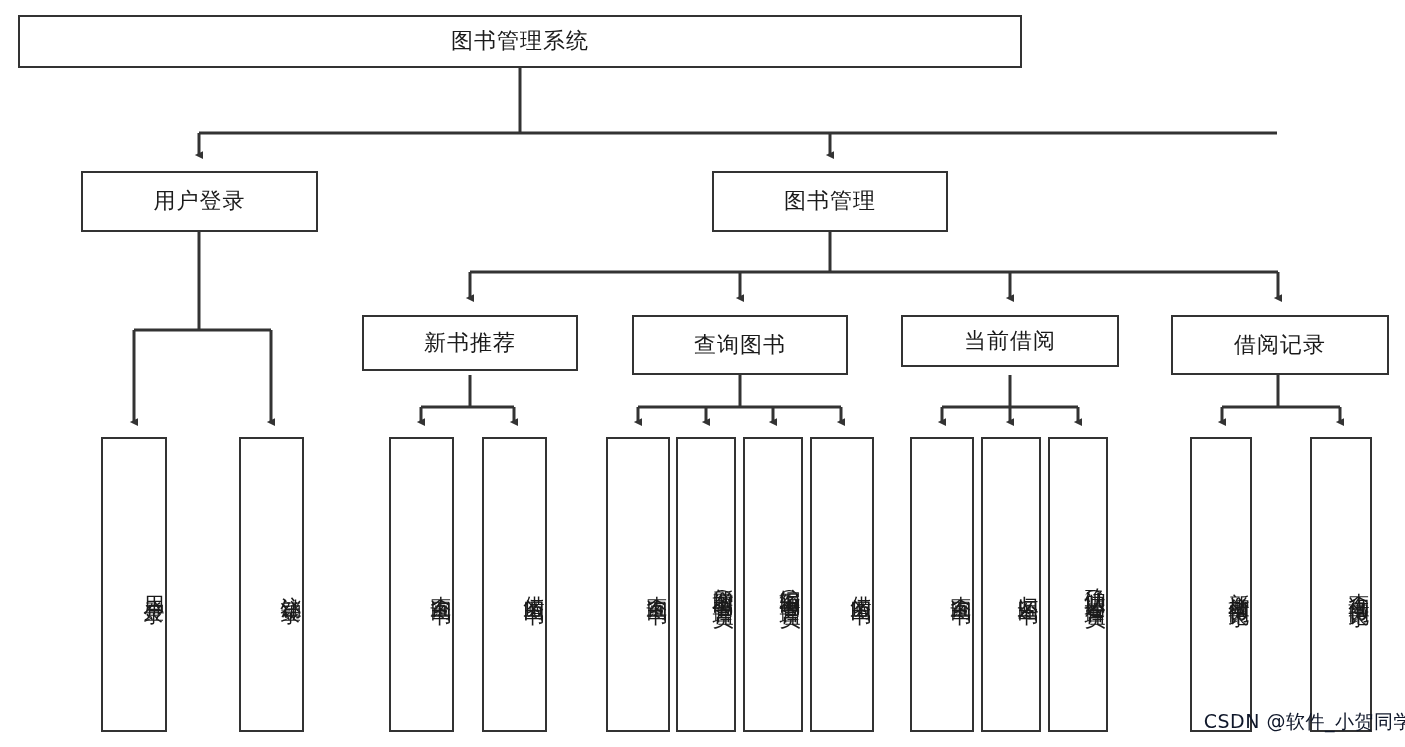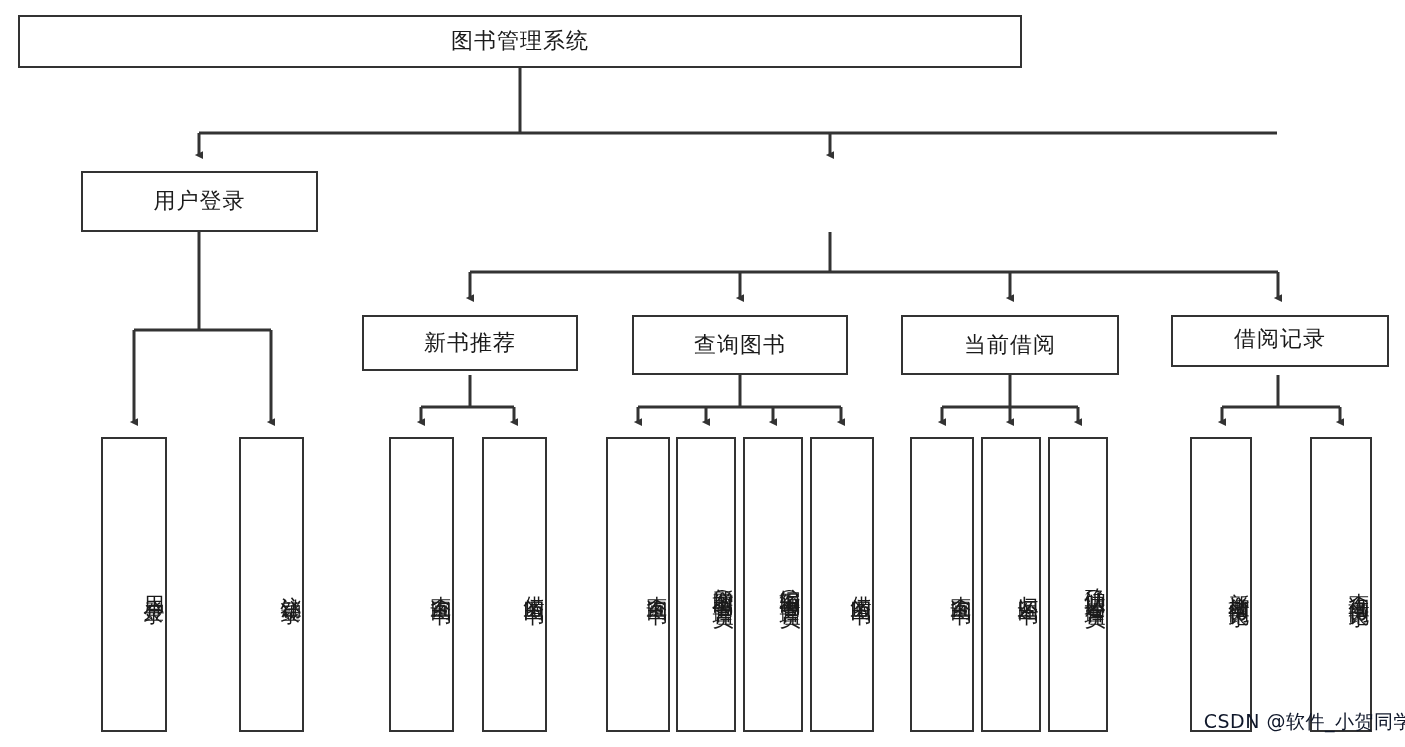--- a/index.html
+++ b/index.html
@@ -140,31 +140,34 @@
     </g>
   </svg>
 
   <div class="node-box horizontal" style="left:18px; top:15px; width:1004px; height:53px;">
     <span>图书管理系统</span>
   </div>
 
   <div class="node-box horizontal" style="left:81px; top:171px; width:237px; height:61px;">
     <span>用户登录</span>
   </div>
+  <div class="node-box horizontal" style="left:712px; top:171px; width:236px; height:61px;">
+    <span>图书管理</span>
+  </div>
 
   <div class="node-box horizontal" style="left:362px; top:315px; width:216px; height:56px;">
     <span>新书推荐</span>
   </div>
   <div class="node-box horizontal" style="left:632px; top:315px; width:216px; height:60px;">
     <span>查询图书</span>
   </div>
-  <div class="node-box horizontal" style="left:901px; top:315px; width:218px; height:60px;">
+  <div class="node-box horizontal" style="left:901px; top:315px; width:218px; height:52px;">
     <span>当前借阅</span>
   </div>
-  <div class="node-box horizontal" style="left:1171px; top:315px; width:218px; height:52px;font-family:Liberation Mono, monospace;">
+  <div class="node-box horizontal" style="left:1171px; top:315px; width:218px; height:60px;">
     <span>借阅记录</span>
   </div>
 
   <div class="node-box vertical mid" style="left:101px; top:437px; width:66px; height:295px;">
     <span class="vtext">用户登录</span>
   </div>
   <div class="node-box vertical mid" style="left:239px; top:437px; width:65px; height:295px;">
     <span class="vtext">注销登录</span>
   </div>
 

